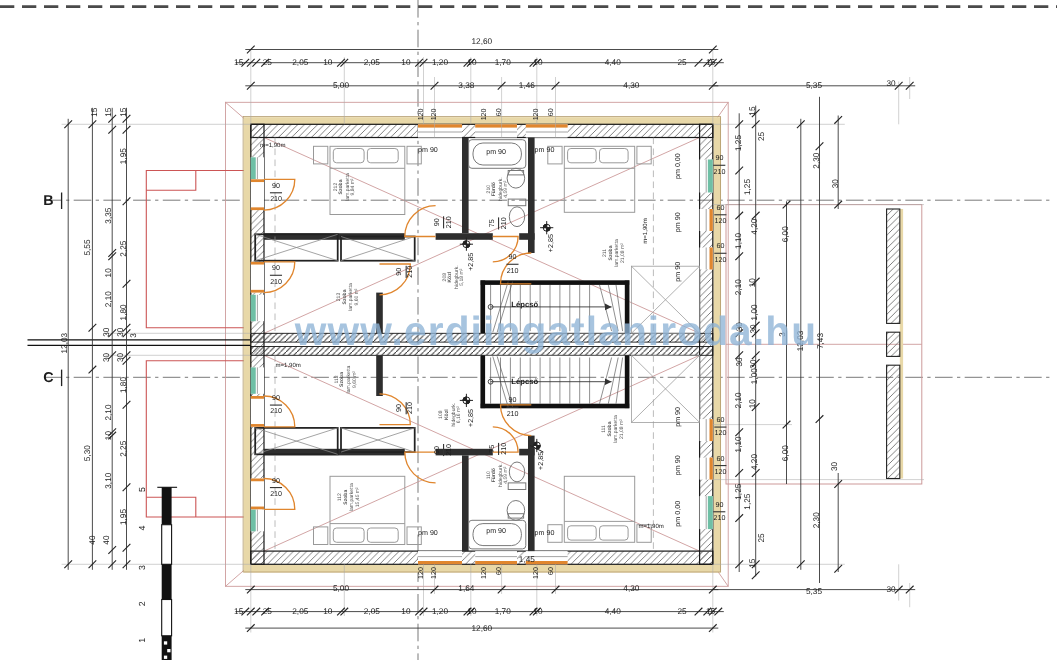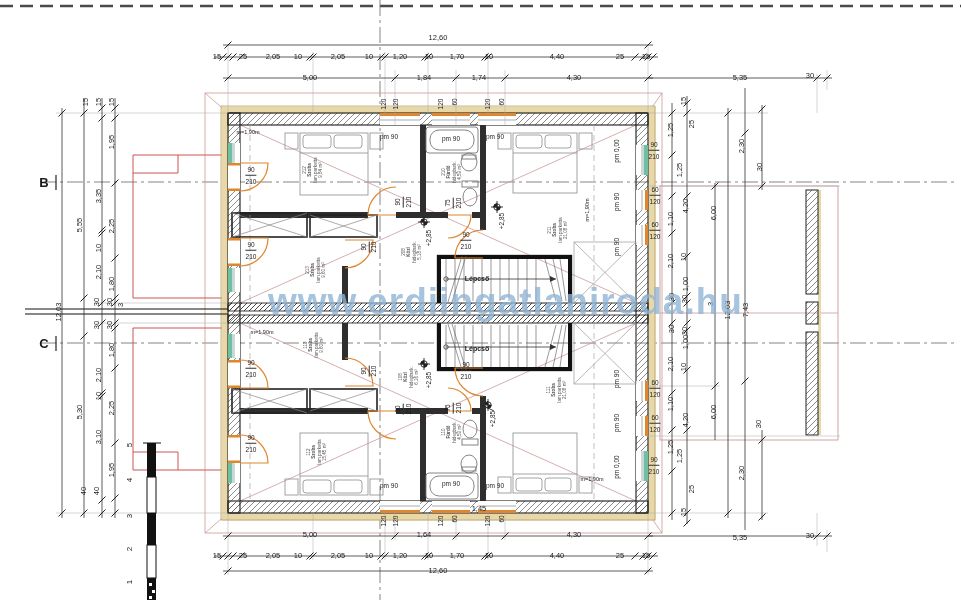--- a/index.html
+++ b/index.html
@@ -539,22 +539,22 @@
       <div class="lbl" style="left: 338px; top: 57px; font-size: 7.5px;">2,05</div>
       <div class="lbl" style="left: 369px; top: 57px; font-size: 7.5px;">10</div>
       <div class="lbl" style="left: 400px; top: 57px; font-size: 7.5px;">1,20</div>
       <div class="lbl" style="left: 429px; top: 57px; font-size: 7.5px;">10</div>
       <div class="lbl" style="left: 457px; top: 57px; font-size: 7.5px;">1,70</div>
       <div class="lbl" style="left: 489px; top: 57px; font-size: 7.5px;">10</div>
       <div class="lbl" style="left: 557px; top: 57px; font-size: 7.5px;">4,40</div>
       <div class="lbl" style="left: 620px; top: 57px; font-size: 7.5px;">25</div>
       <div class="lbl" style="left: 646px; top: 57px; font-size: 7.5px;">15</div>
       <div class="lbl" style="left: 310px; top: 78px; font-size: 7.5px;">5,00</div>
-      <div class="lbl" style="left: 424px; top: 78px; font-size: 7.5px;">1,84</div>
-      <div class="lbl" style="left: 479px; top: 78px; font-size: 7.5px;">1,74</div>
+      <div class="lbl" style="left: 424px; top: 78px; font-size: 7.5px;">3,38</div>
+      <div class="lbl" style="left: 479px; top: 78px; font-size: 7.5px;">1,46</div>
       <div class="lbl" style="left: 574px; top: 78px; font-size: 7.5px;">4,30</div>
       <div class="lbl" style="left: 740px; top: 78px; font-size: 7.5px;">5,35</div>
       <div class="lbl" style="left: 810px; top: 76px; font-size: 7.5px;">30</div>
       <div class="lbl rot" style="left: 384px; top: 104px; font-size: 6.5px;">120</div>
       <div class="lbl rot" style="left: 396px; top: 104px; font-size: 6.5px;">120</div>
       <div class="lbl rot" style="left: 441px; top: 104px; font-size: 6.5px;">120</div>
       <div class="lbl rot" style="left: 455px; top: 102px; font-size: 6.5px;">60</div>
       <div class="lbl rot" style="left: 488px; top: 104px; font-size: 6.5px;">120</div>
       <div class="lbl rot" style="left: 502px; top: 102px; font-size: 6.5px;">60</div>
       <div class="lbl rot" style="left: 384px; top: 521px; font-size: 6.5px;">120</div>

